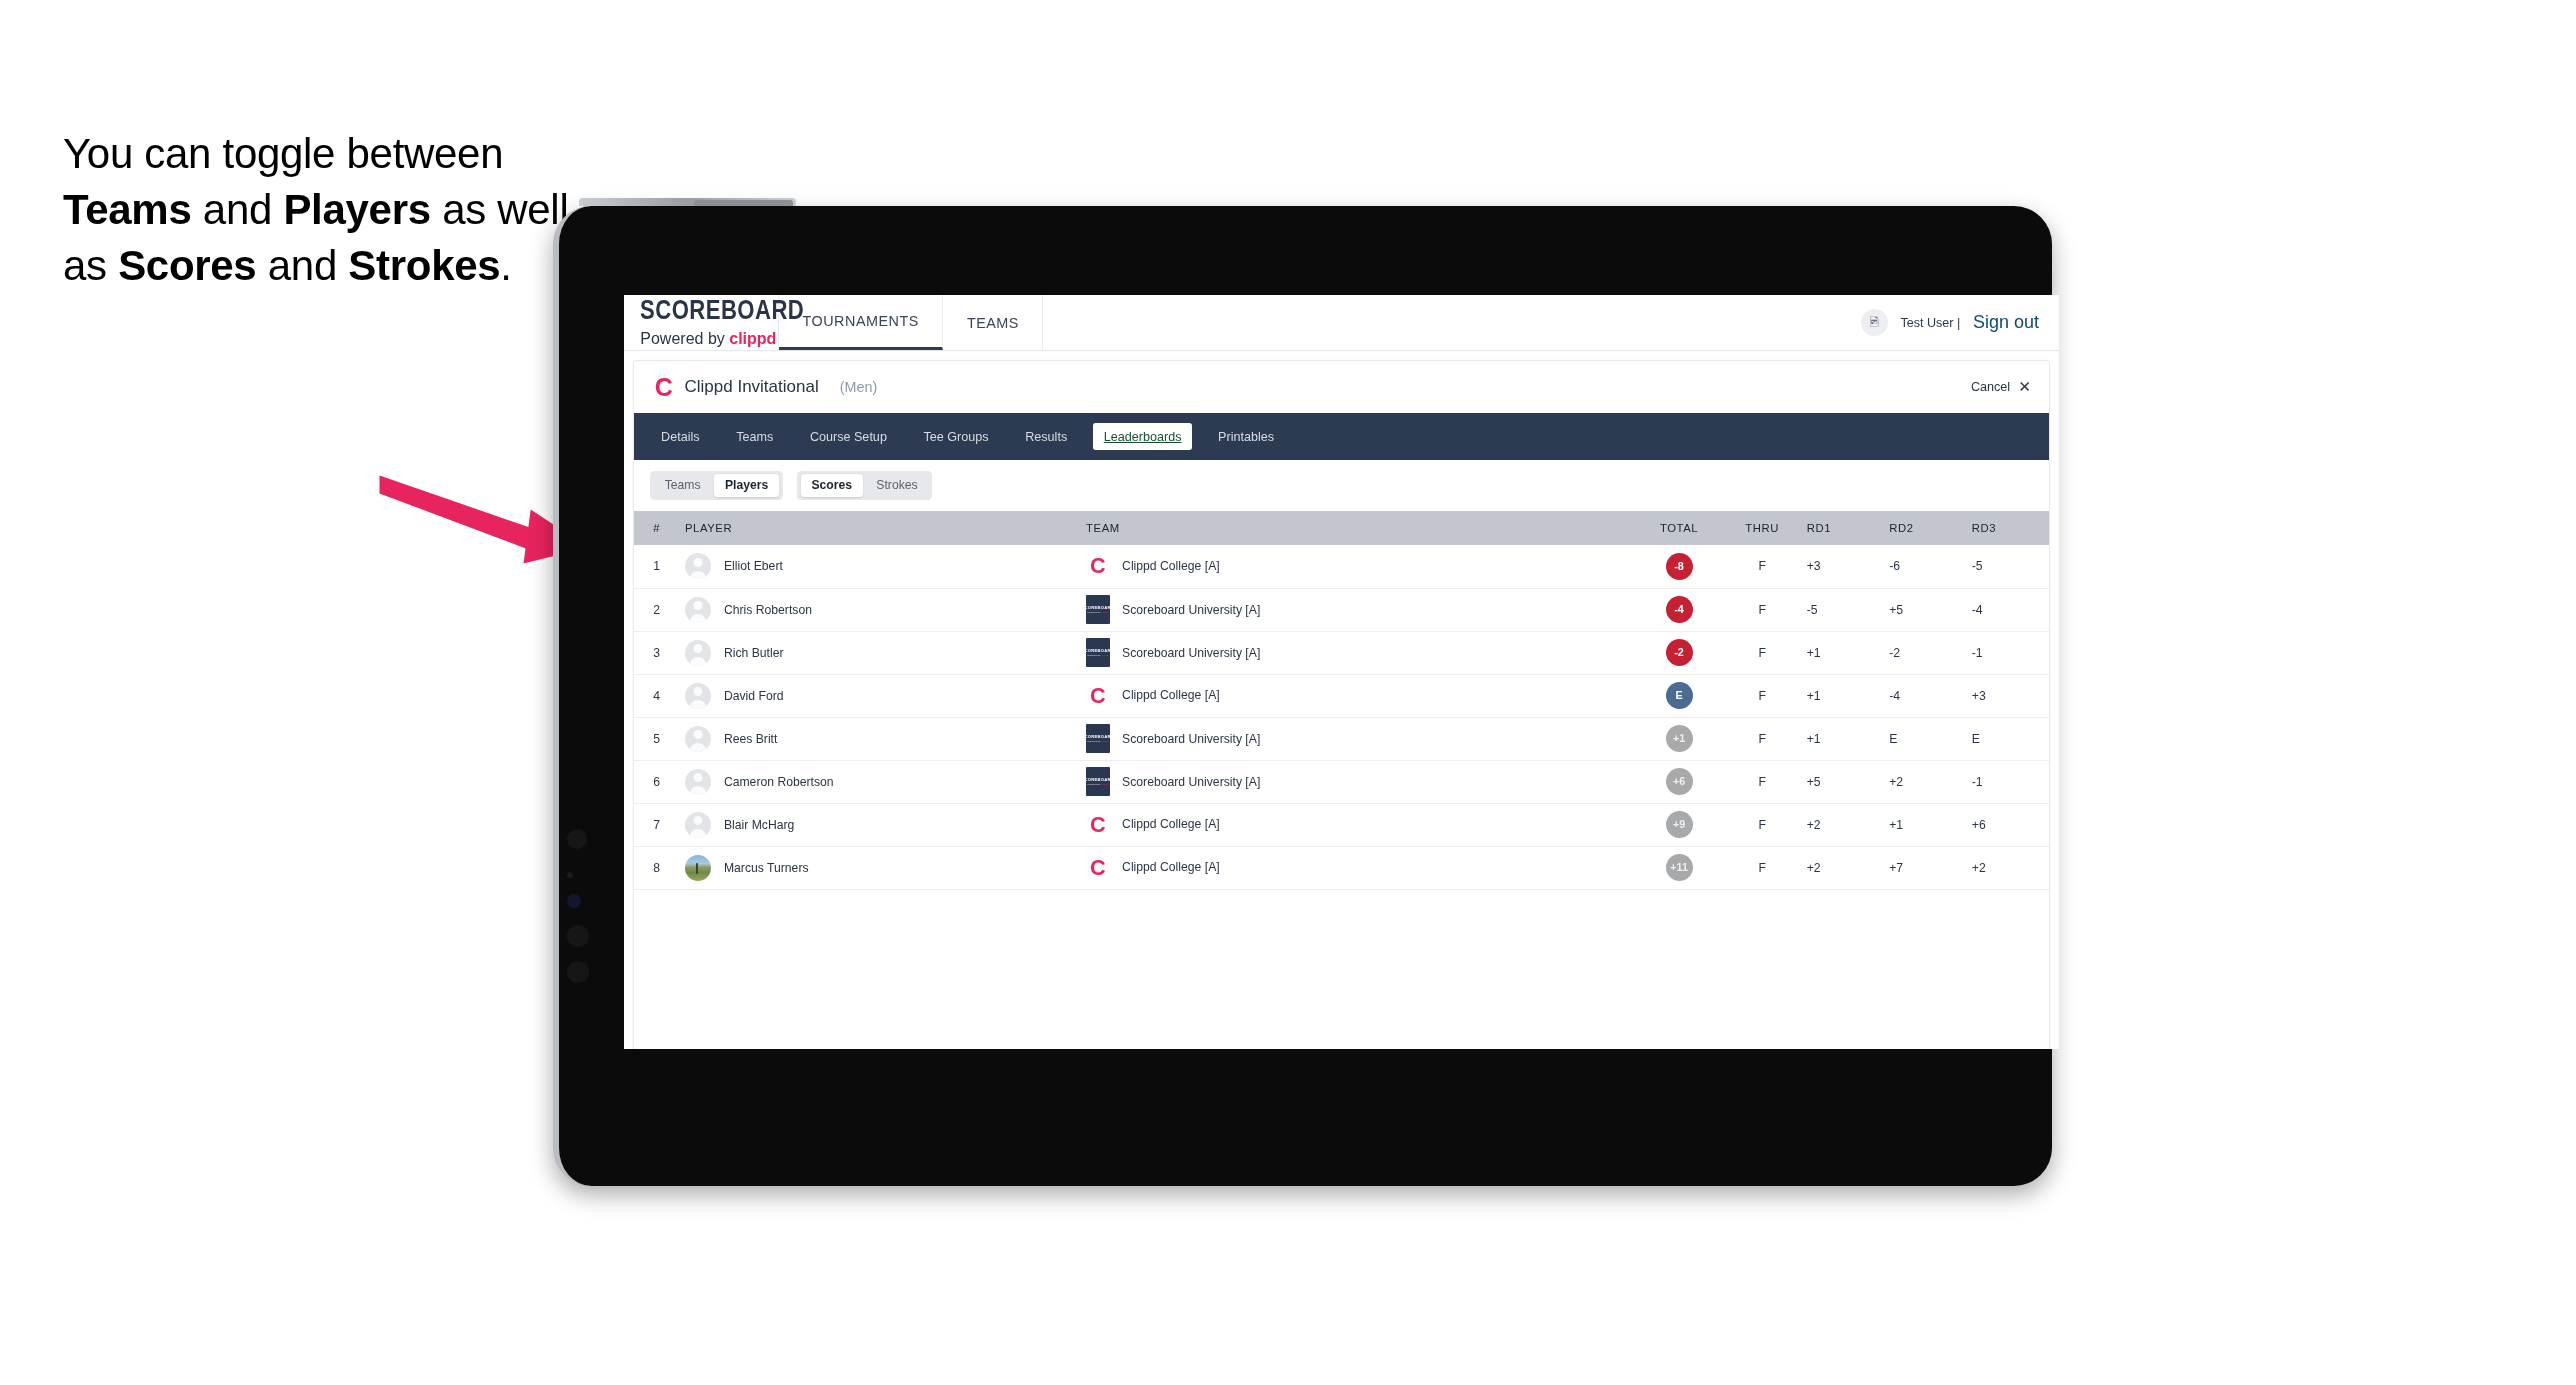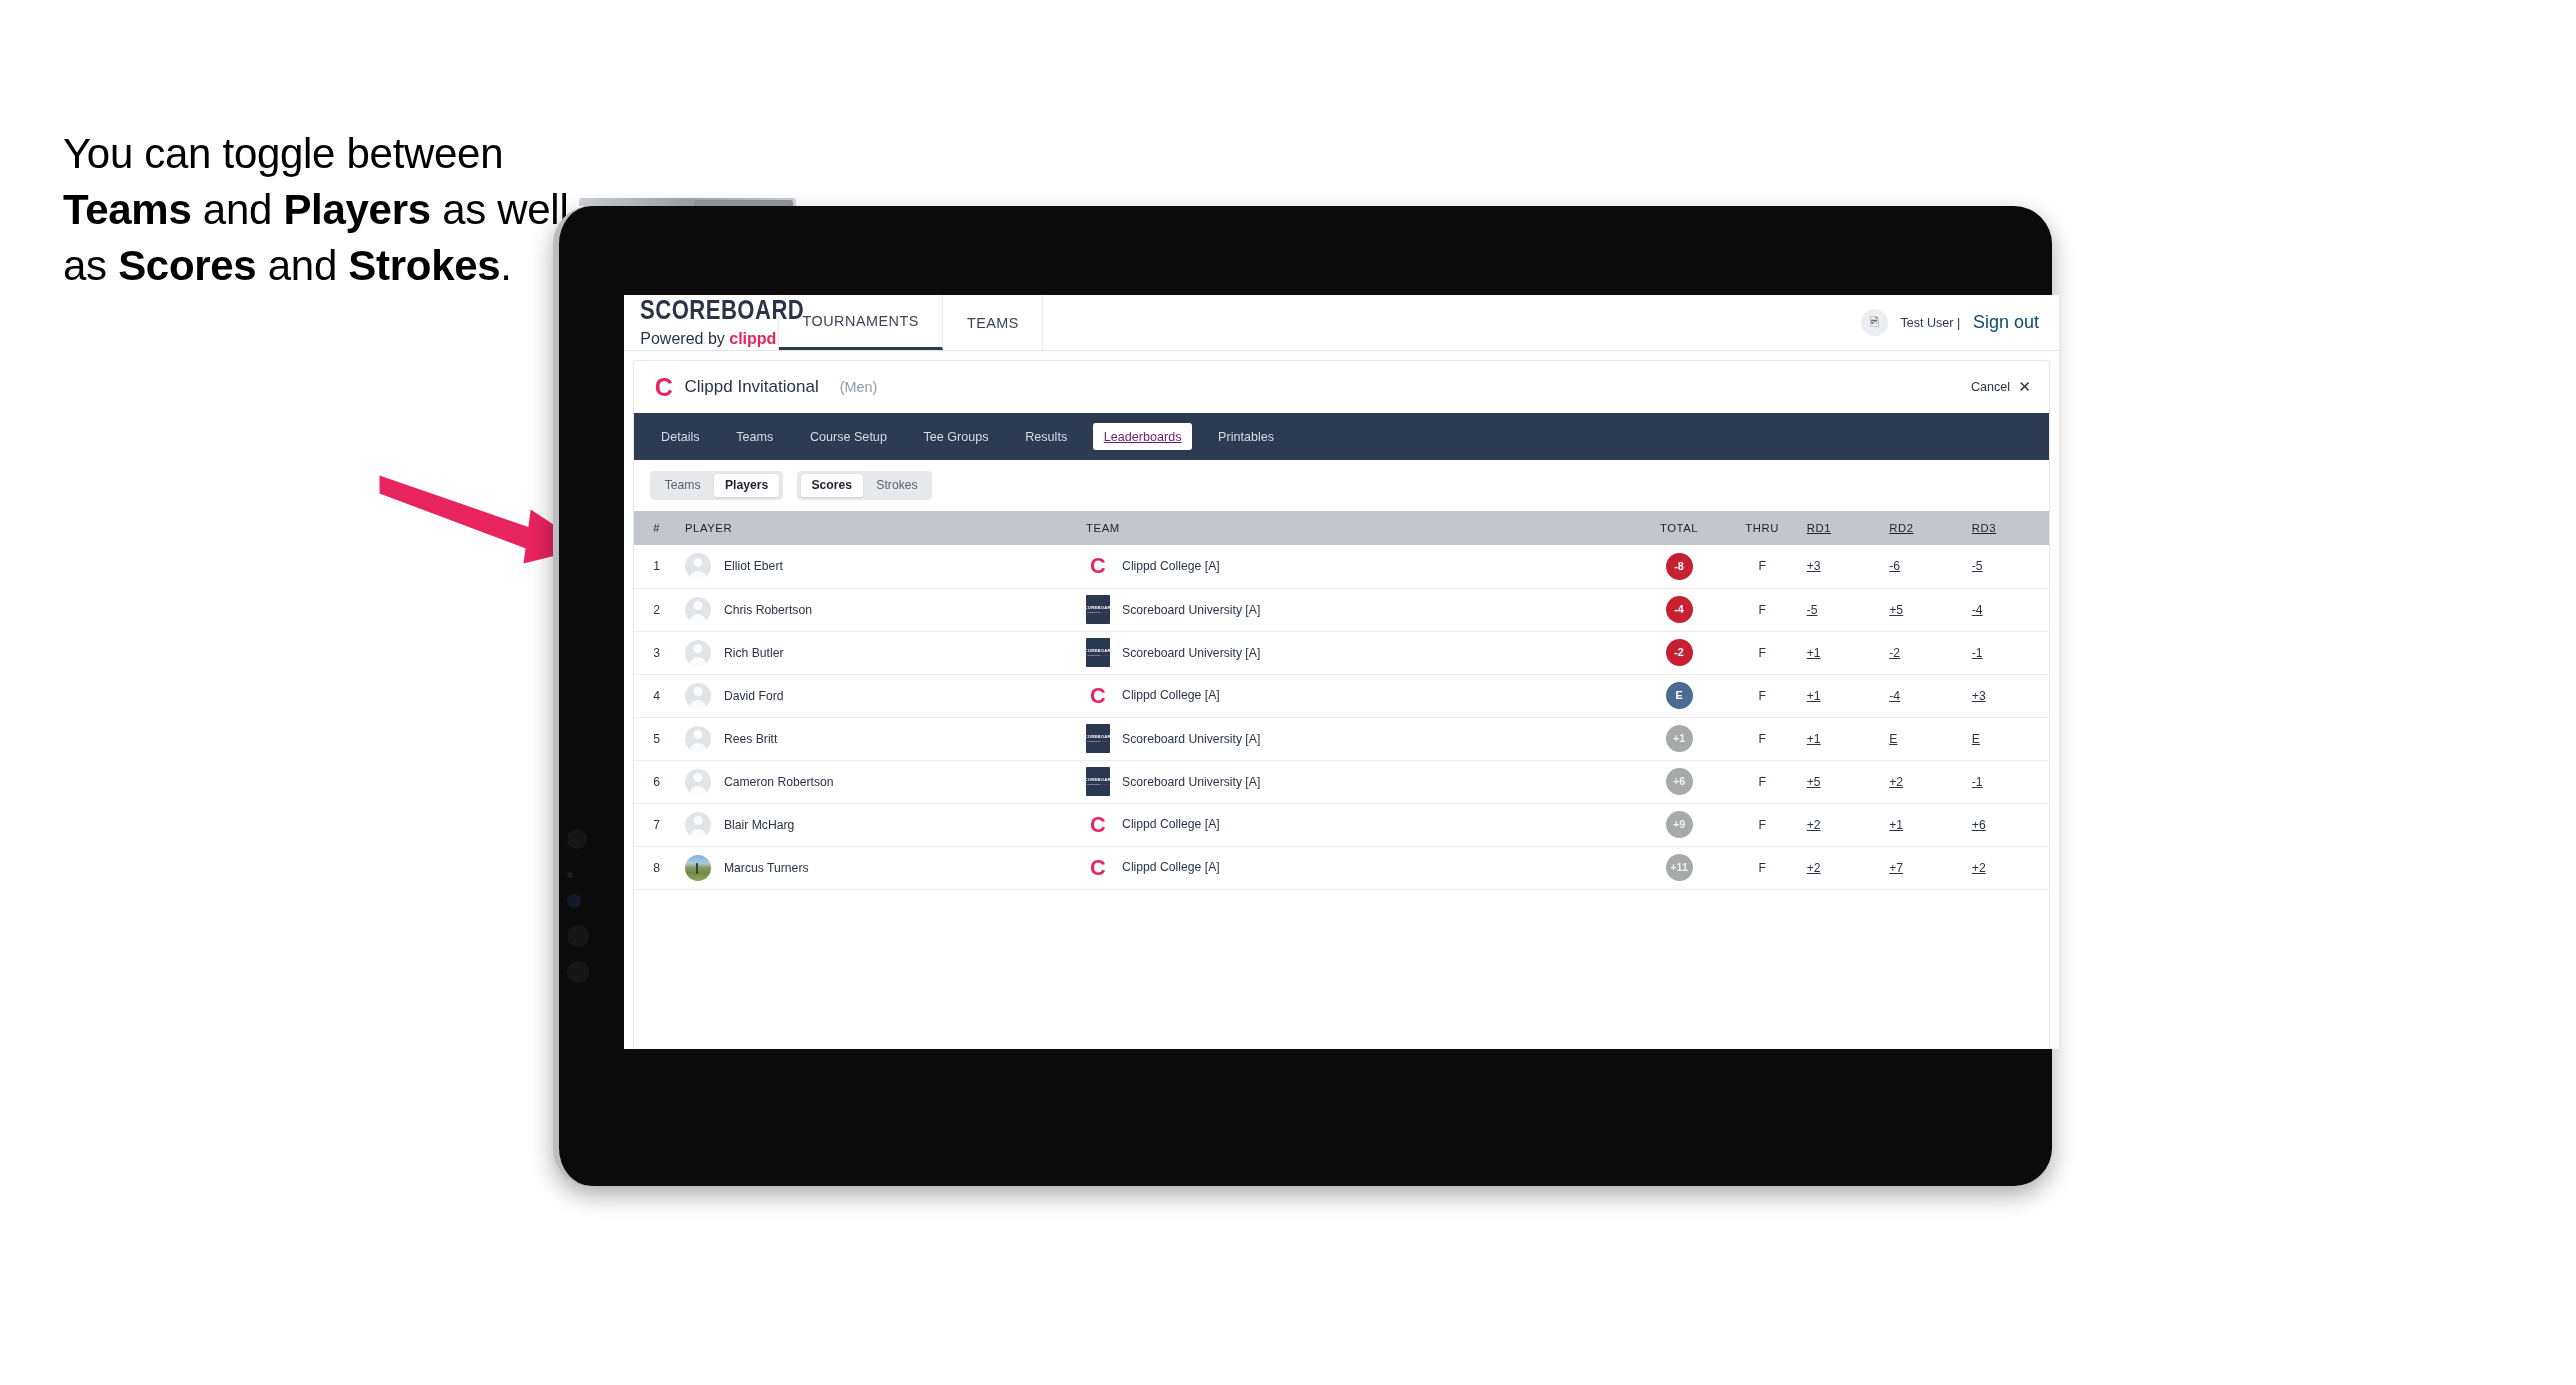--- a/index.html
+++ b/index.html
@@ -125,21 +125,21 @@
   
   .tabstrip {
     background:#2d3b52; height: 47px; display:flex; align-items:center;
     padding: 0 16.3px; gap: 15px;
   }
   .tabstrip-item {
     font-size: 12.6px; color:#d6dbe4; padding: 6.3px 10.8px; cursor:pointer;
     border-radius: 2.7px;
   }
   .tabstrip-item.active {
-    background:#ffffff; color:#701a75; text-decoration: underline;
+    background:#ffffff; color:#14532d; text-decoration: underline;
   }
 
   
   .toggle-row {
     height: 51px; display:flex; align-items:center; gap: 14.4px; padding: 0 16.3px;
     background:#fff;
   }
   .seg {
     background:#e6e8eb; border-radius: 4.5px; padding: 3.6px; display:flex; gap: 2.7px;
   }
@@ -160,21 +160,21 @@
   }
   .tbl tbody td {
     height: 43px; font-size: 12.2px; color:#2b3446;
     border-bottom: 0.9px solid #eceef0; padding: 0 5.4px; vertical-align: middle;
   }
   .col-rank   { width: 43px;  text-align: center !important; }
   .col-player { width: 379px; }
   .col-team   { width: 524px; }
   .col-total  { width: 83px;  text-align: center !important; }
   .col-thru   { width: 74px;  text-align: center !important; }
-  .col-rd     { width: 78px;  text-align: left; text-decoration: underline; }
+  .col-rd     { width: 78px;  text-align: left; }
 
   .player-cell { display:flex; align-items:center; gap: 13px; }
   .pl-avatar {
     width: 26px; height: 26px; border-radius: 50%;
     background:#e2e4e7; position:relative; overflow:hidden; flex: 0 0 auto;
   }
   .pl-avatar .head {
     position:absolute; left:50%; top:4.5px; transform:translateX(-50%);
     width: 9px; height: 9px; border-radius:50%; background:#fafbfc;
   }

